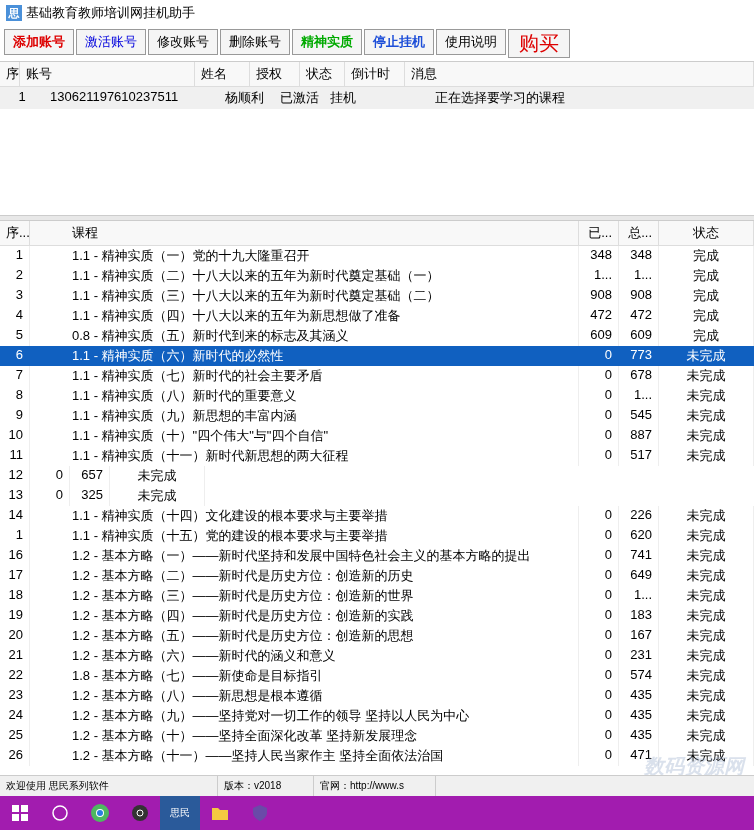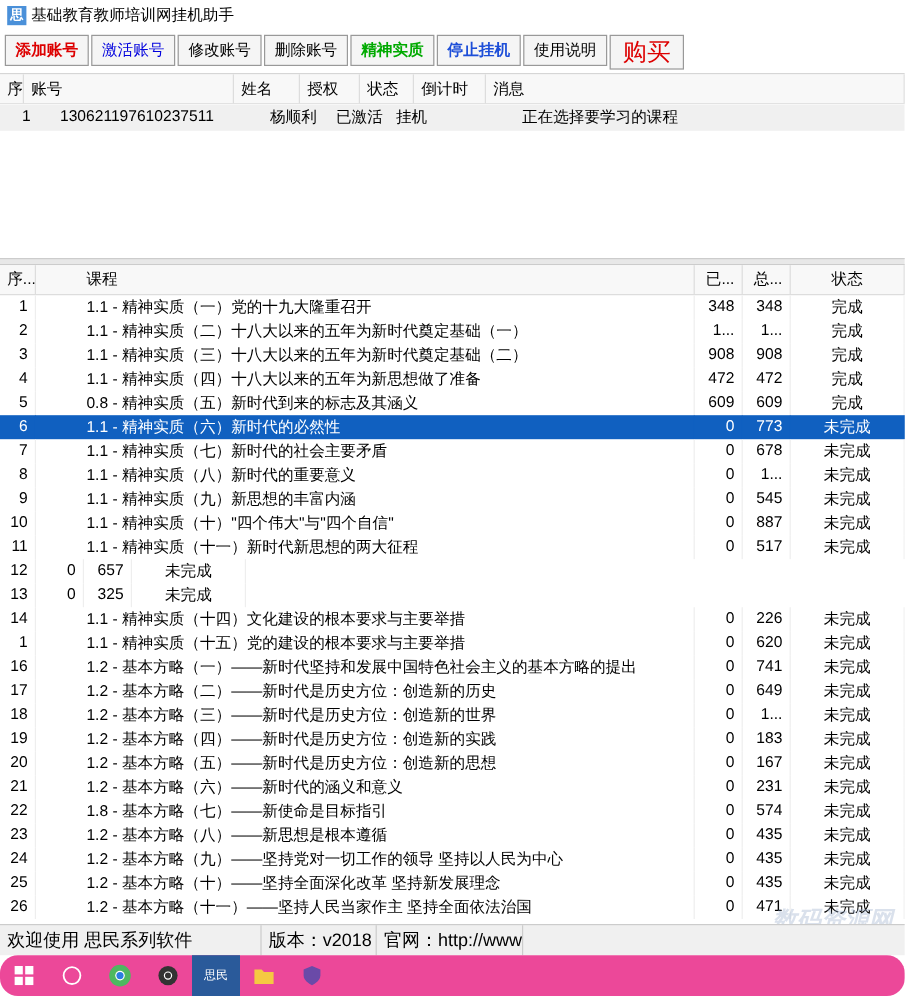--- a/index.html
+++ b/index.html
@@ -22,23 +22,23 @@
 .courses-body { overflow: hidden; }
 .c-row { display: flex; font-size: 13px; border-bottom: 0px solid #eee; }
 .c-row > div { padding: 1px 6px; white-space: nowrap; overflow: hidden; border-right: 1px solid #eee; }
 .c-row.sel { background: #1060c0; color: #fff; }
 .c-row.sel > div { border-right-color: #1060c0; }
 .col-idx { width: 30px; text-align: right; }
 .col-course { flex: 1; margin-left: 36px; }
 .col-done { width: 40px; text-align: right; }
 .col-total { width: 40px; text-align: right; }
 .col-state { width: 95px; text-align: center; }
-.statusbar { position: absolute; bottom: 34px; left: 0; right: 0; display: flex; background: #f0f0f0; border-top: 1px solid #ccc; font-size: 15px; }
+.statusbar { position: absolute; bottom: 34px; left: 0; right: 0; display: flex; background: #f0f0f0; border-top: 1px solid #ccc; font-size: 10px; }
 .statusbar > div { padding: 3px 6px; border-right: 1px solid #ccc; white-space: nowrap; overflow: hidden; }
-.taskbar { position: absolute; bottom: 0; left: 0; right: 0; height: 34px; background: #ec4899; display: flex; align-items: center; border-radius: 15px; }
+.taskbar { position: absolute; bottom: 0; left: 0; right: 0; height: 34px; background: #a21caf; display: flex; align-items: center; }
 .tb-start { width: 40px; height: 34px; display: flex; align-items: center; justify-content: center; color: #fff; }
 .tb-item { width: 40px; height: 34px; display: flex; align-items: center; justify-content: center; color: #fff; }
 .watermark { position: absolute; right: 10px; bottom: 50px; font-size: 20px; color: rgba(150,170,200,0.35); font-weight: bold; pointer-events: none; font-style: italic; }
 .watermark-sub { position: absolute; right: 10px; bottom: 38px; font-size: 12px; color: rgba(150,170,200,0.35); pointer-events: none; }
 </style>
 </head>
 <body>
 
 <div class="titlebar">
   <span class="titlebar-icon">思</span>

